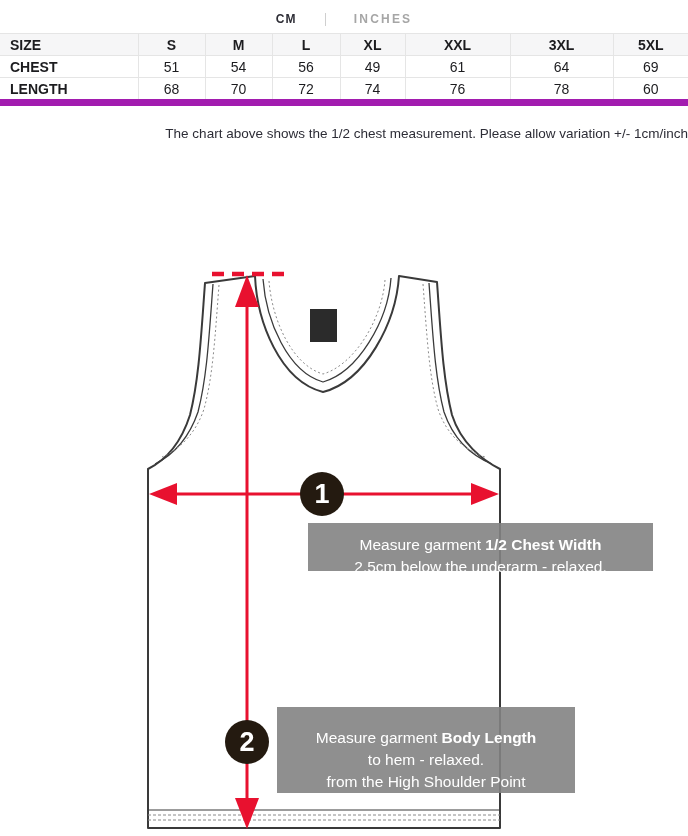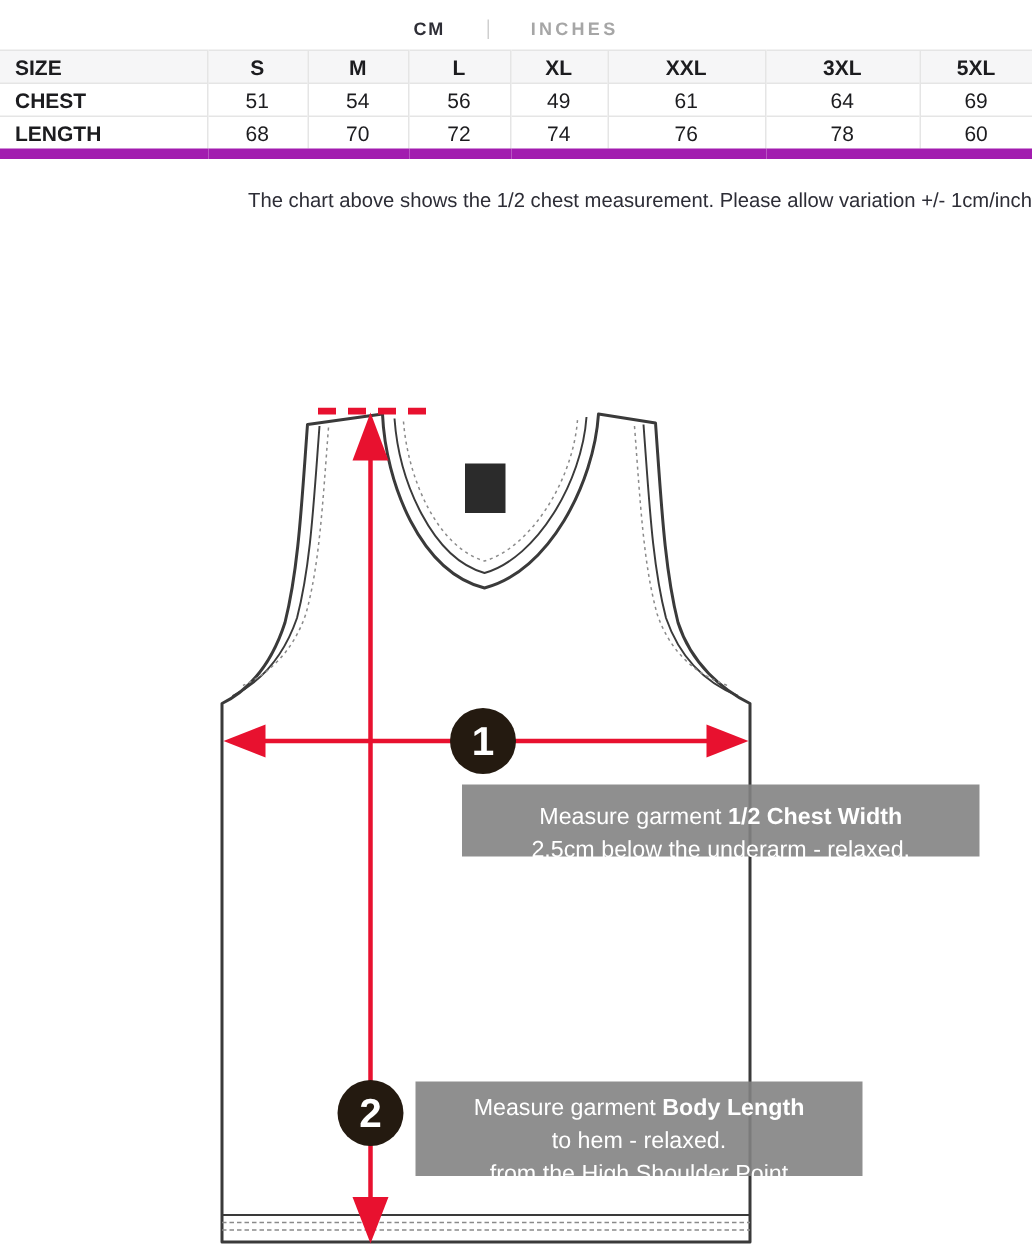--- a/index.html
+++ b/index.html
@@ -38,21 +38,21 @@
   .red-line{stroke:var(--accent,#e8112f);stroke-width:3;fill:none;}
   .red-dash{stroke:var(--accent,#e8112f);stroke-width:4.5;stroke-dasharray:12 8;fill:none;}
   .red-tri{fill:var(--accent,#e8112f);}
   .badge-circle{fill:var(--badge,#241a10);}
   .badge-num{fill:#fff;font-weight:700;font-size:27px;text-anchor:middle;
              font-family:"Liberation Sans",sans-serif;}
 
   .annotation{position:absolute;box-sizing:border-box;background:rgba(131,131,131,0.9);
       color:#fff;text-align:center;font-size:15.5px;line-height:22px;}
   .anno-chest{left:308px;top:278px;width:345px;height:48px;padding-top:11px;}
-  .anno-length{left:277px;top:476px;width:298px;height:63px;padding-top:7px;}
+  .anno-length{left:277px;top:462px;width:298px;height:86px;padding-top:20px;}
 </style>
 </head>
 <body>
 
 <div class="page">
 
   <div class="unit-toggle">
     <span class="unit">CM</span>
     <span class="unit-divider"></span>
     <span class="unit inactive">INCHES</span>

